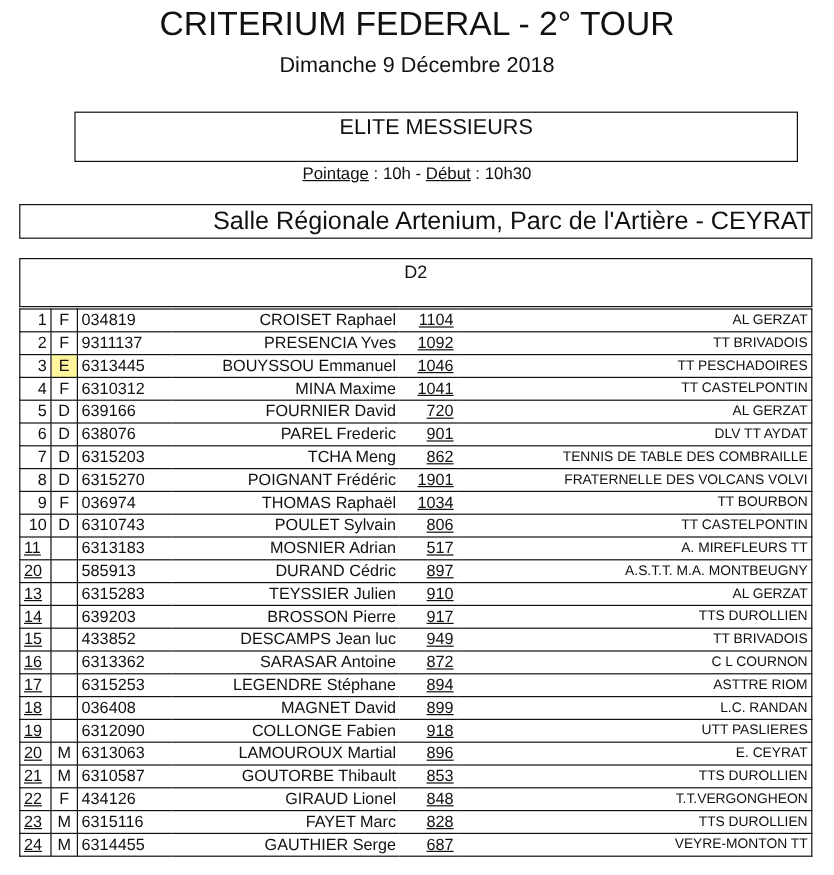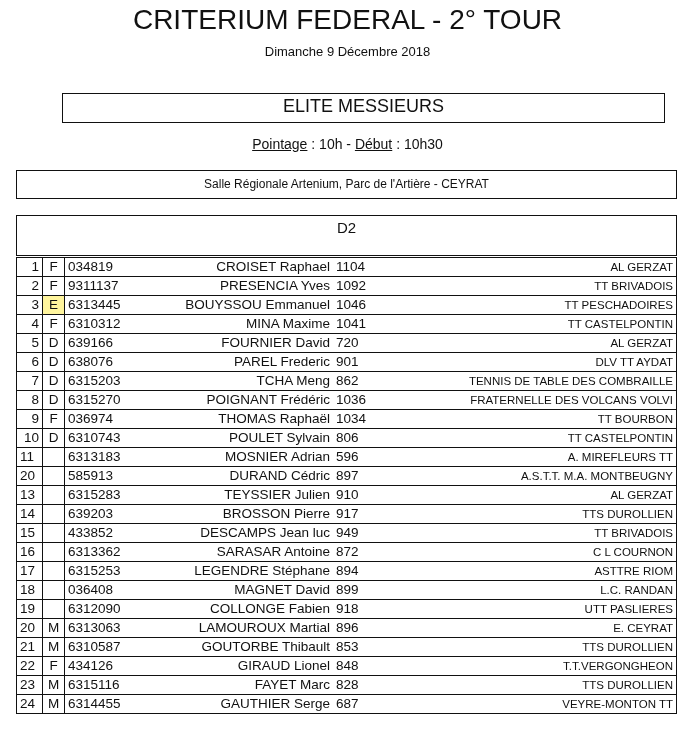--- a/index.html
+++ b/index.html
@@ -1,41 +1,41 @@
 <!DOCTYPE html>
 <html><head>
 <meta charset="utf-8">
 <style>
   html, body { margin:0; padding:0; background:#ffffff; }
   body { width:695px; height:729px; position:relative; overflow:hidden;
          font-family:"Liberation Sans", sans-serif; color:#111; }
   .title { position:absolute; left:0; width:695px; text-align:center; top:4px;
            font-size:28px; letter-spacing:0px; }
-  .date { position:absolute; left:0; width:695px; text-align:center; top:44px; font-size:13px; }
+  .date { position:absolute; left:0; width:695px; text-align:center; top:44px; font-size:18px; }
   .box { position:absolute; border:1.5px solid #111; box-sizing:border-box;
          text-align:center; }
-  .elite { left:62px; top:93px; width:603px; height:30px; font-size:18px; line-height:24px; }
+  .elite { left:62px; top:93px; width:603px; height:42px; font-size:18px; line-height:24px; }
   .times { position:absolute; left:0; width:695px; text-align:center; top:136px; font-size:14px; }
   .times u { }
-  .salle { left:16px; top:170px; width:661px; height:29px; font-size:12px; line-height:27px; }
+  .salle { left:16px; top:170px; width:661px; height:29px; font-size:21px; line-height:27px;text-align:right; }
   .div2 { left:16px; top:215px; width:661px; height:41px; font-size:15px; line-height:24px; }
   table.players { position:absolute; left:16px; top:257px; width:661px;
                   border-collapse:collapse; font-size:13.5px; table-layout:fixed; }
   table.players td { border-top:1px solid #111; border-bottom:1px solid #111;
                      height:18px; padding:0 3px; white-space:nowrap; overflow:hidden;
                      line-height:18px; }
   table.players tr:first-child td { border-top:1.5px solid #111; }
   table.players tr:last-child td { border-bottom:1.5px solid #111; }
   td.c-rank { width:19px; text-align:right; border-left:1.5px solid #111; border-right:1px solid #111; }
-  td.c-rank.left { text-align:left; }
+  td.c-rank.left { text-align:left;text-decoration:underline; }
   td.c-cat { width:15px; text-align:center; border-right:1px solid #111; }
   td.c-cat.hl { background:#fff59d; }
   td.c-lic { width:72px; text-align:left; padding-left:5px; }
   td.c-name { width:184px; text-align:right; }
-  td.c-pts { width:42px; text-align:left; padding-right:2px; }
+  td.c-pts { width:42px; text-align:right; padding-right:2px;text-decoration:underline; }
   td.c-club { text-align:right; font-size:11.5px; padding-left:4px; border-right:1.5px solid #111; }
 </style>
 </head>
 <body>
 
 <div class="title">CRITERIUM FEDERAL - 2° TOUR</div>
 <div class="date">Dimanche 9 Décembre 2018</div>
 
 <div class="box elite">
   <span>ELITE MESSIEURS</span>
@@ -109,21 +109,21 @@
         <td class="c-lic">6315203</td>
         <td class="c-name">TCHA Meng</td>
         <td class="c-pts">862</td>
         <td class="c-club">TENNIS DE TABLE DES COMBRAILLE</td>
       </tr>
       <tr>
         <td class="c-rank">8</td>
         <td class="c-cat">D</td>
         <td class="c-lic">6315270</td>
         <td class="c-name">POIGNANT Frédéric</td>
-        <td class="c-pts">1036</td>
+        <td class="c-pts">1901</td>
         <td class="c-club">FRATERNELLE DES VOLCANS VOLVI</td>
       </tr>
       <tr>
         <td class="c-rank">9</td>
         <td class="c-cat">F</td>
         <td class="c-lic">036974</td>
         <td class="c-name">THOMAS Raphaël</td>
         <td class="c-pts">1034</td>
         <td class="c-club">TT BOURBON</td>
       </tr>
@@ -133,21 +133,21 @@
         <td class="c-lic">6310743</td>
         <td class="c-name">POULET Sylvain</td>
         <td class="c-pts">806</td>
         <td class="c-club">TT CASTELPONTIN</td>
       </tr>
       <tr>
         <td class="c-rank left">11</td>
         <td class="c-cat"></td>
         <td class="c-lic">6313183</td>
         <td class="c-name">MOSNIER Adrian</td>
-        <td class="c-pts">596</td>
+        <td class="c-pts">517</td>
         <td class="c-club">A. MIREFLEURS TT</td>
       </tr>
       <tr>
         <td class="c-rank left">20</td>
         <td class="c-cat"></td>
         <td class="c-lic">585913</td>
         <td class="c-name">DURAND Cédric</td>
         <td class="c-pts">897</td>
         <td class="c-club">A.S.T.T. M.A. MONTBEUGNY</td>
       </tr>

